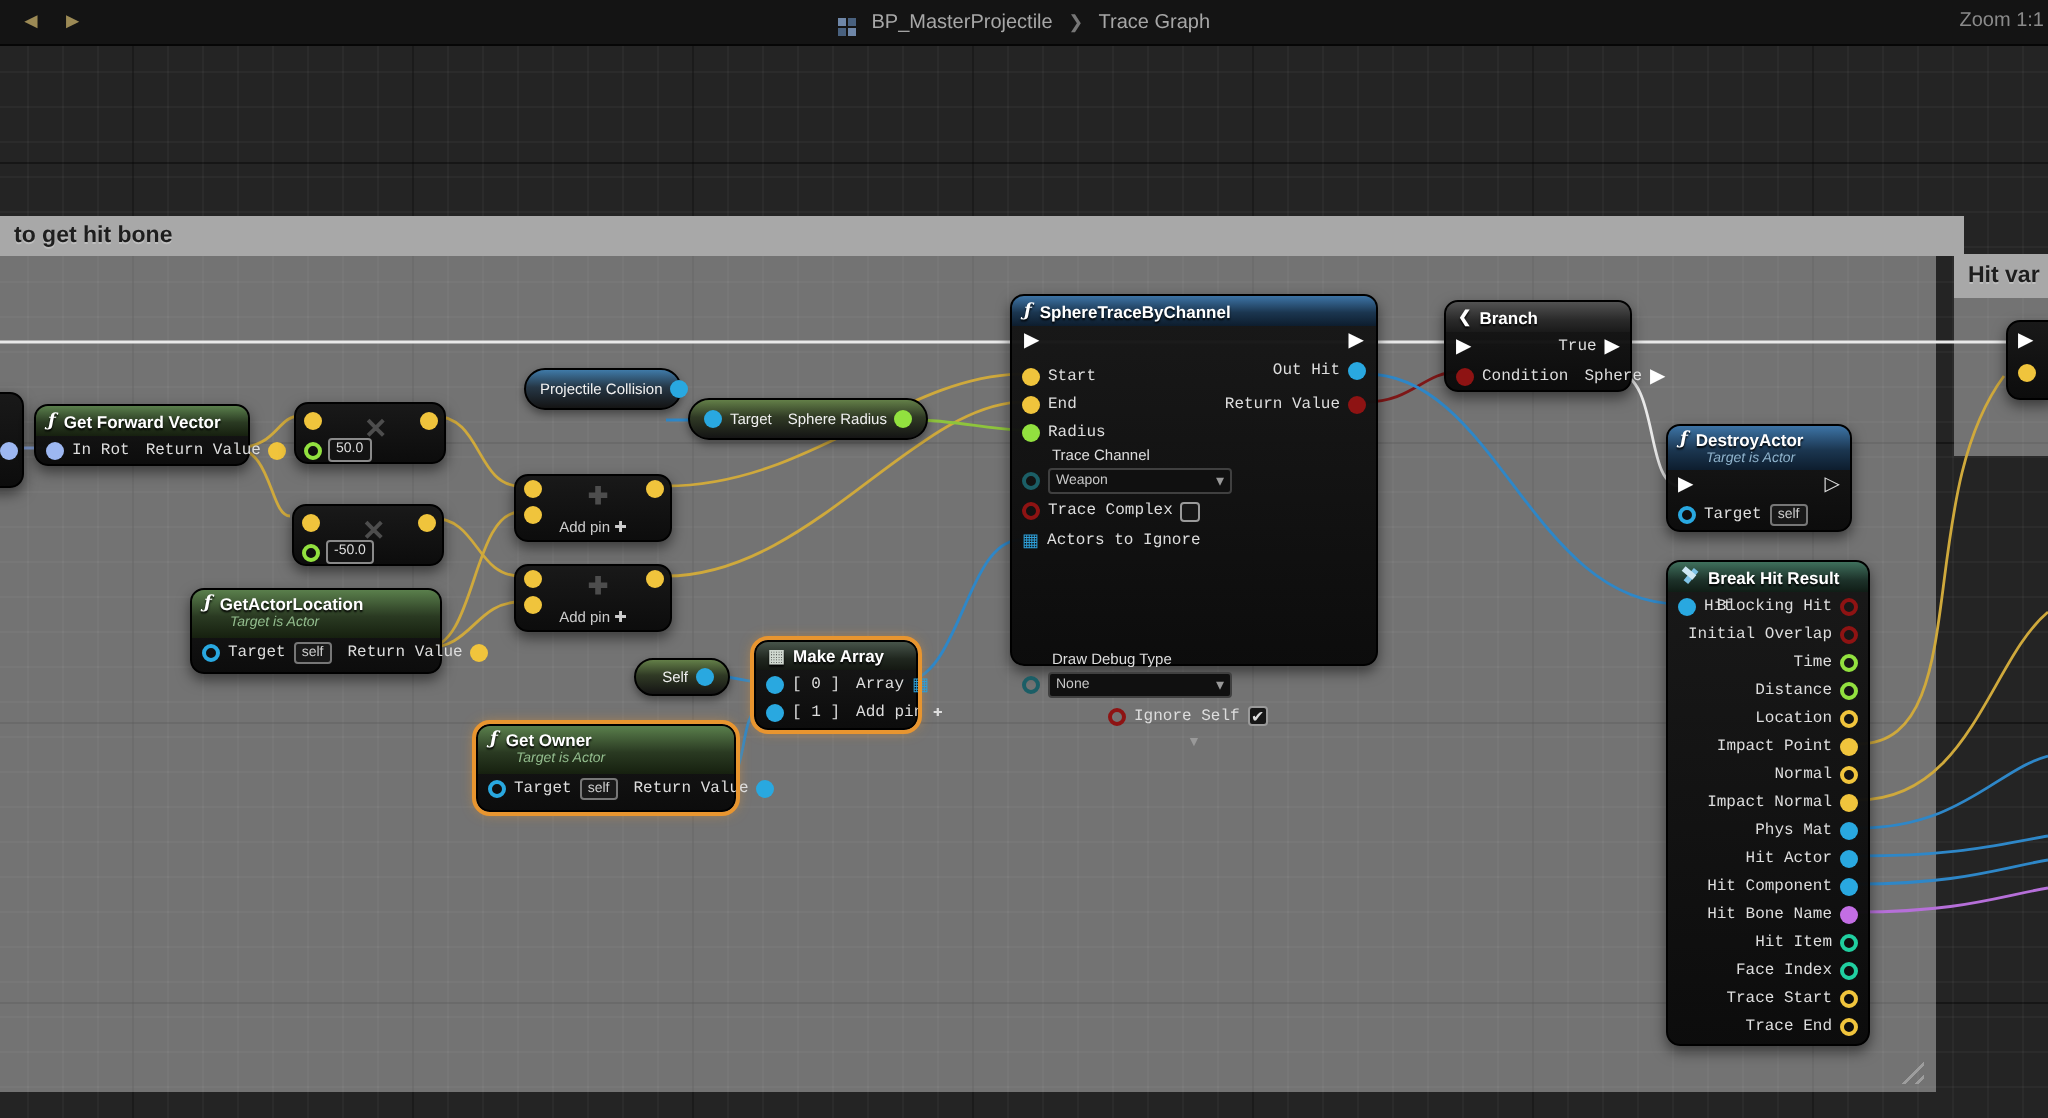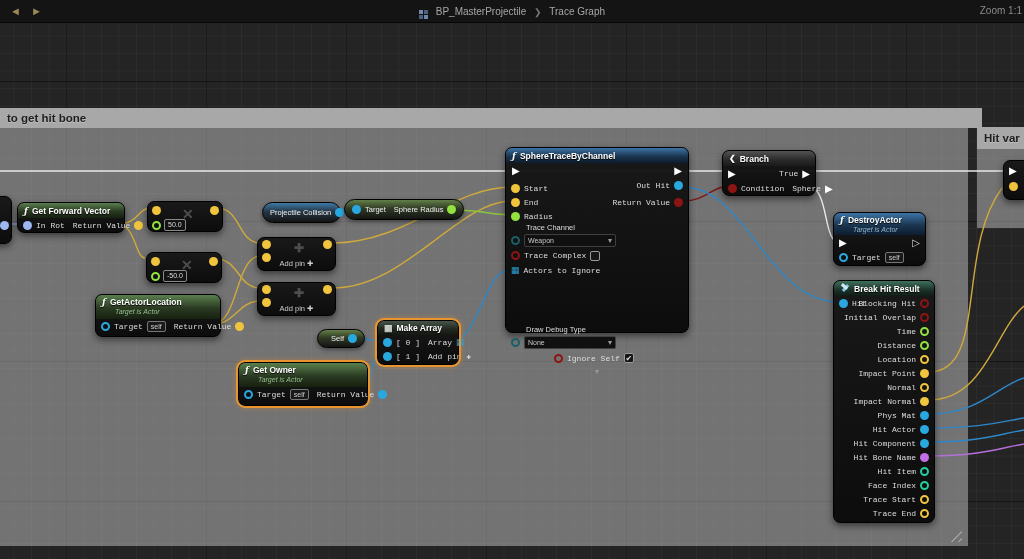--- a/index.html
+++ b/index.html
@@ -198,21 +198,21 @@
   <div class="node" style="left:257px;top:282px;width:79px;height:34px;">
     <span class="wm" style="left:36px;top:3px;font-size:12px;">✚</span>
     <span class="p pf cvec" style="position:absolute;left:4px;top:2px;"></span>
     <span class="p pf cvec" style="position:absolute;left:4px;top:15px;"></span>
     <span class="p pf cvec" style="position:absolute;right:3px;top:2px;"></span>
     <div style="position:absolute;left:0;right:0;bottom:2px;text-align:center;font-size:7.5px;color:#ccc;">
       <span>Add pin</span> <span>✚</span>
     </div>
   </div>
 
-  <div class="pill pbluet" style="left:262px;top:202px;width:79px;">
+  <div class="pill pbluet" style="left:262px;top:184px;width:79px;">
     <span>Projectile Collision</span>
     <span class="p pf cobj" style="margin-left:auto;"></span>
   </div>
 
   <div class="pill pgreent" style="left:344px;top:199px;width:120px;">
     <span class="p pf cobj"></span>
     <span>Target</span>
     <span class="sp"></span>
     <span>Sphere Radius</span>
     <span class="p pf cflo"></span>

